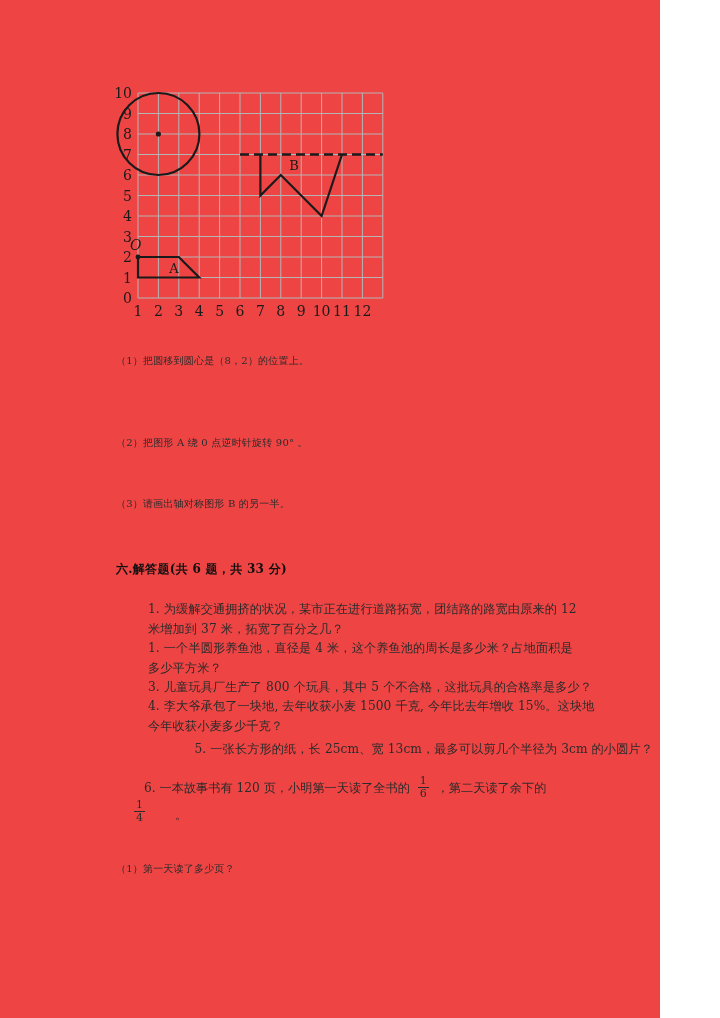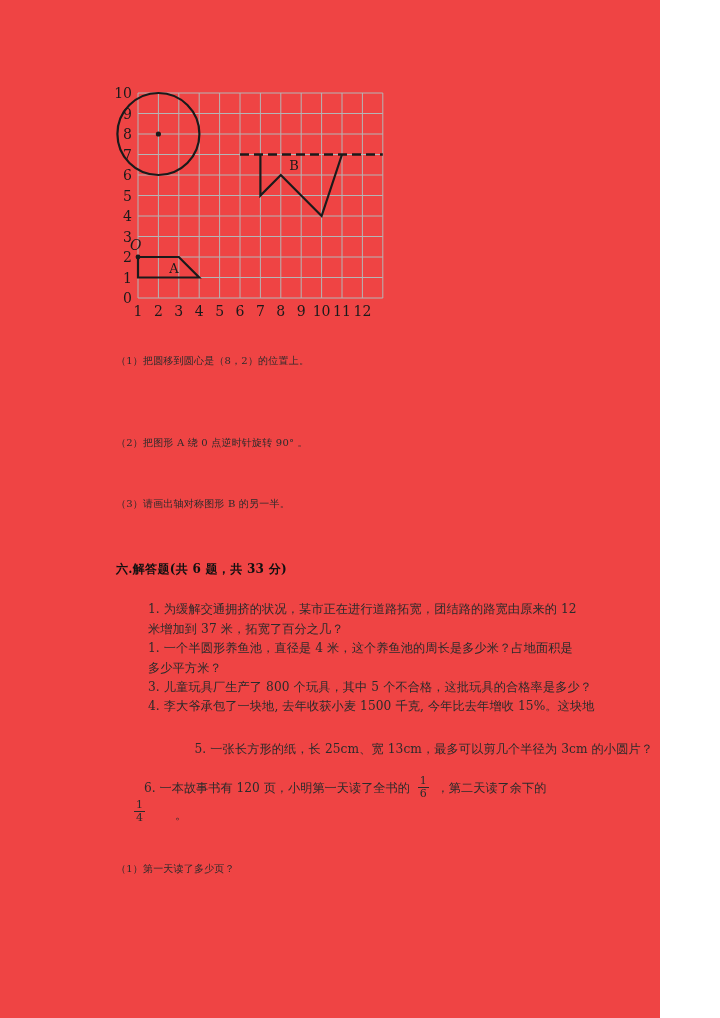--- a/index.html
+++ b/index.html
@@ -201,20 +201,21 @@
     <span class="ln">1. 一个半圆形养鱼池，直径是 4 米，这个养鱼池的周长是多少米？占地面积是</span>
     <span class="ln">多少平方米？</span>
   </div>
 
   <div class="body-text" style="top:678px;">
     <span class="ln">3. 儿童玩具厂生产了 800 个玩具，其中 5 个不合格，这批玩具的合格率是多少？</span>
   </div>
 
   <div class="body-text" style="top:697px;">
     <span class="ln">4. 李大爷承包了一块地, 去年收获小麦 1500 千克, 今年比去年增收 15%。这块地</span>
+    <span class="ln">今年收获小麦多少千克？</span>
   </div>
 
   <div class="body-text" style="top:740px;text-align:right;">
     <span class="ln">5. 一张长方形的纸，长 25cm、宽 13cm，最多可以剪几个半径为 3cm 的小圆片？</span>
   </div>
 
   <div class="q6-inline">
     <span>6. 一本故事书有 120 页，小明第一天读了全书的</span>
     <span class="frac">
       <span class="num">1</span>

